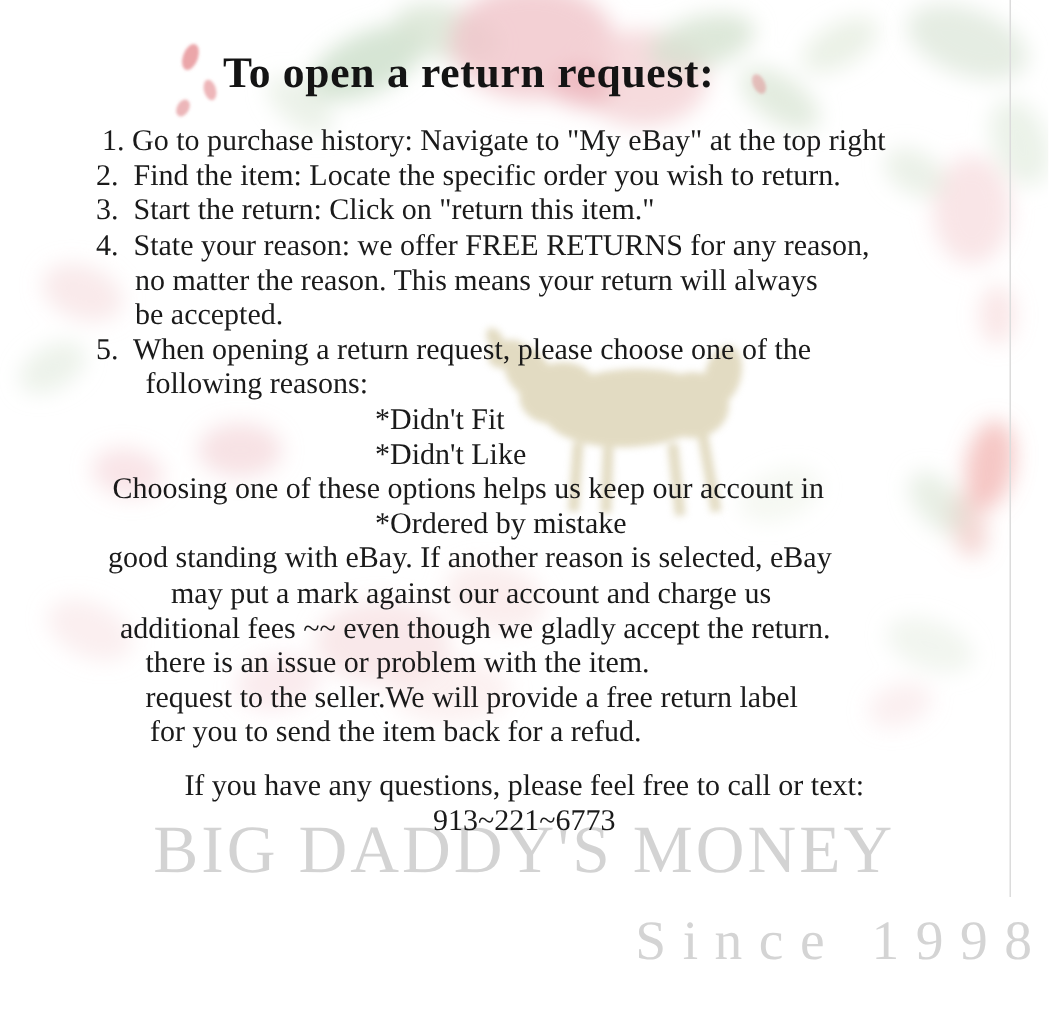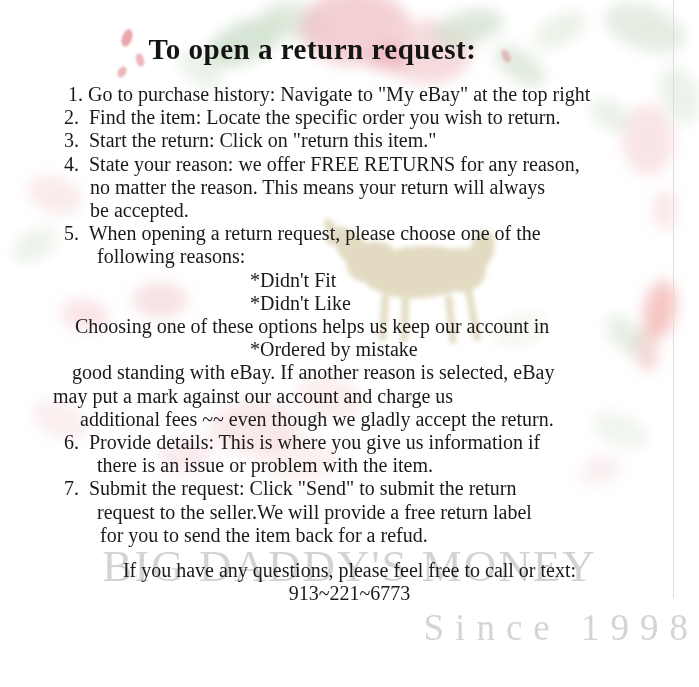--- a/index.html
+++ b/index.html
@@ -18,21 +18,21 @@
             font-size:37px;letter-spacing:11px;color:rgba(135,135,135,0.36);white-space:pre;}
 
   
   .title{position:absolute;top:33px;left:0;width:699px;text-align:center;z-index:3;
          transform:translateX(-37px);font-size:29px;font-weight:700;color:#141414;
          letter-spacing:0.5px;white-space:pre;}
   .lines{position:absolute;top:83px;left:0;width:699px;z-index:3;
          font-size:20px;line-height:23.2px;color:#1a1a1a;}
   .ln{white-space:pre;}
   .m64{margin-left:64px}.m68{margin-left:68px}.m72{margin-left:72px}.m75{margin-left:75px}
-  .m78{margin-left:53px}.m80{margin-left:80px}.m90{margin-left:90px}.m97{margin-left:97px}
+  .m78{margin-left:114px}.m80{margin-left:80px}.m90{margin-left:90px}.m97{margin-left:97px}
   .m100{margin-left:100px}.m250{margin-left:250px}
   .center{text-align:center;margin-left:0;}
   .gap-top{margin-top:12px;}
 </style>
 </head>
 <body>
 
 <div class="page">
 
   <svg class="bg-svg" width="699" height="687" viewBox="0 0 699 687">
@@ -127,22 +127,20 @@
     <div class="ln m90">be accepted.</div>
     <div class="ln m64">5.  When opening a return request, please choose one of the</div>
     <div class="ln m97">following reasons:</div>
     <div class="ln m250">*Didn't Fit</div>
     <div class="ln m250">*Didn't Like</div>
     <div class="ln m75">Choosing one of these options helps us keep our account in</div>
     <div class="ln m250">*Ordered by mistake</div>
     <div class="ln m72">good standing with eBay. If another reason is selected, eBay</div>
     <div class="ln m78">may put a mark against our account and charge us</div>
     <div class="ln m80">additional fees ~~ even though we gladly accept the return.</div>
-    <div class="ln m64">6.  Provide details: This is where you give us information if</div>
     <div class="ln m97">there is an issue or problem with the item.</div>
-    <div class="ln m64">7.  Submit the request: Click "Send" to submit the return</div>
     <div class="ln m97">request to the seller.We will provide a free return label</div>
     <div class="ln m100">for you to send the item back for a refud.</div>
     <div class="ln center gap-top">If you have any questions, please feel free to call or text:</div>
     <div class="ln center">913~221~6773</div>
   </div>
 
 </div>
 
 </body></html>

